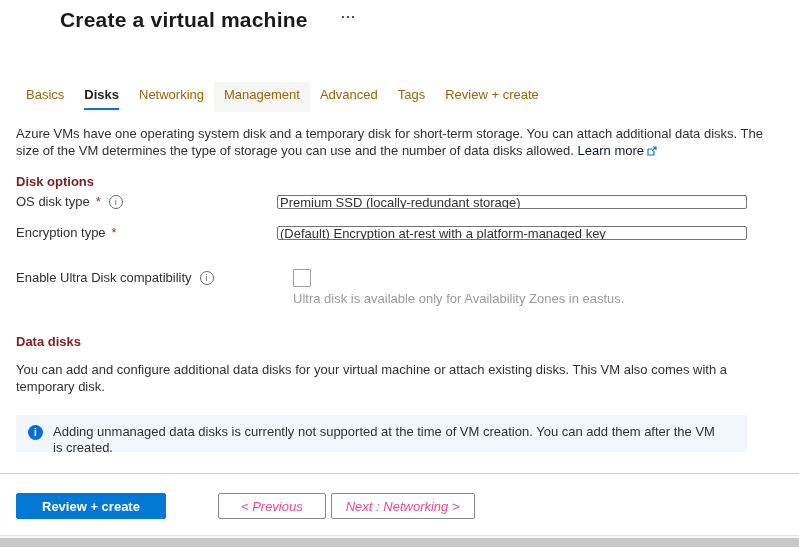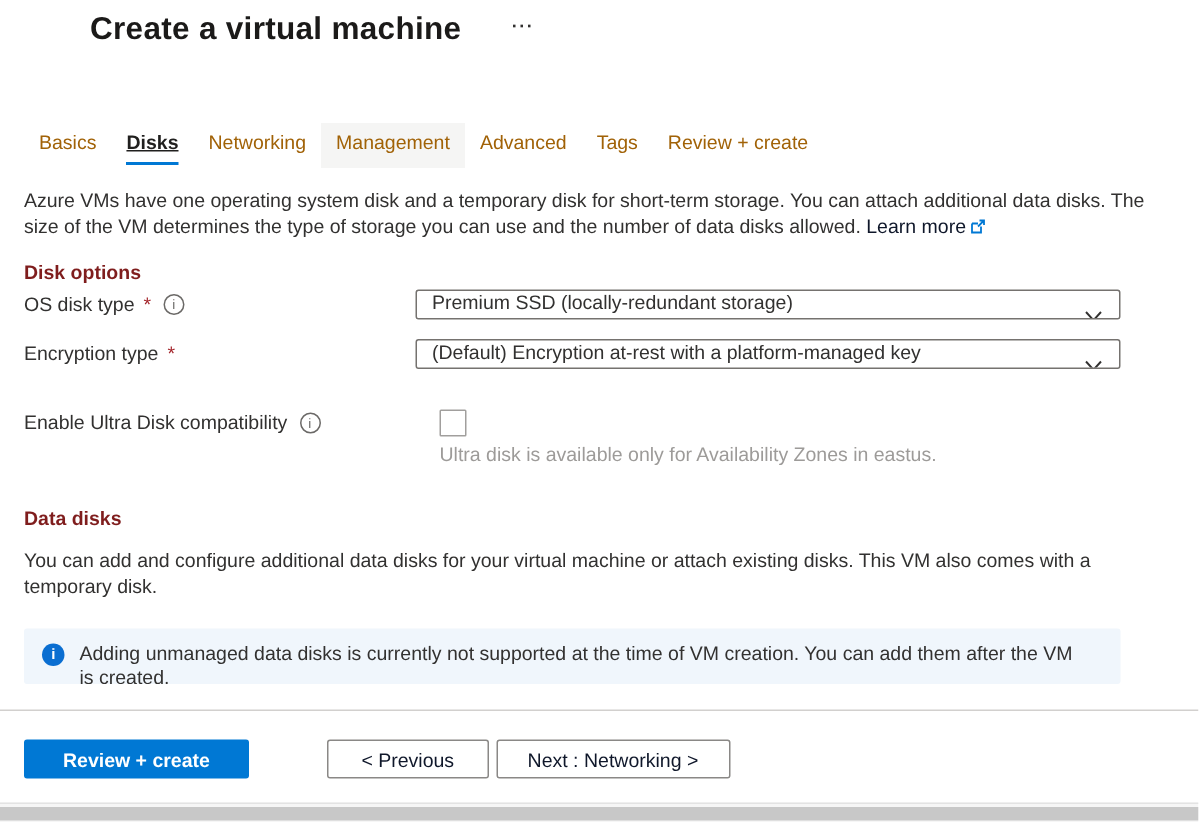--- a/index.html
+++ b/index.html
@@ -12,21 +12,21 @@
 
   
   .header { padding:8px 0 0 16px; white-space:nowrap; }
   .page-title { display:inline-block; font-size:21px; font-weight:700; color:#1b1a19; letter-spacing:.2px;margin-left:44px; }
   .more-btn { display:inline-block; margin-left:30px; vertical-align:top; margin-top:2px;
     color:#323130; font-weight:700; font-size:12px; letter-spacing:1px; cursor:pointer; }
 
   
   .tabs { display:flex; margin:50px 0 0 16px; align-items:flex-end; }
   .tab { position:relative; padding:5px 10px 10px 10px; color:#a16207; cursor:pointer; white-space:nowrap; }
-  .tab.active { font-weight:700; color:#201f1e;text-decoration:underline; }
+  .tab.active { font-weight:700; color:#201f1e; }
   .tab.active::after { content:""; position:absolute; left:10px; right:10px; bottom:2px; height:2px; background:#0078d4; }
   .tab.hovered { background:#f5f5f4; }
 
   
   .intro { margin:13px 16px 0 16px; max-width:760px; line-height:17px; }
   .link { color:#0f172a; text-decoration:none; cursor:pointer; }
   .ext-icon { display:inline-block; vertical-align:-1px; margin-left:3px; }
 
   .section-heading { margin:14px 0 0 16px; font-size:13px; font-weight:700; color:#7f1d1d; }
   .section-heading.data-disks { margin-top:28px; }
@@ -34,22 +34,22 @@
   
   .form-row { margin:13px 0 0 16px; display:grid; grid-template-columns:261px 470px; align-items:center; }
   .form-row.first { margin-top:4px; }
   .form-row.checkbox-row { margin-top:27px; align-items:flex-start;gap:16px; }
   .field-label { display:flex; align-items:center; gap:5px; line-height:18px; }
   .required { color:#a4262c; margin-left:1px; }
   .info-icon { width:14px; height:14px; border:1px solid #6b6967; border-radius:50%;
     font-size:9px; line-height:12px; text-align:center; color:#6b6967; cursor:pointer;
     display:inline-block; margin-left:3px; }
 
-  .select-box { position:relative; height:20px; border:1px solid #75726f; border-radius:2px;
-    background:#fff; display:flex; padding:0 32px 0 10px; cursor:pointer;
+  .select-box { position:relative; height:14px; border:1px solid #75726f; border-radius:2px;
+    background:#fff; display:flex; align-items:center; padding:0 32px 0 2px; cursor:pointer;
     white-space:nowrap; overflow:hidden; }
   .select-box .chevron { position:absolute; right:11px; top:9px; }
 
   .checkbox { width:18px; height:18px; border:1px solid #a19f9d; border-radius:1px; background:#fff; cursor:pointer; }
   .helper-text { margin-top:4px; color:#9d9b99; line-height:15px; }
 
   .body-para { margin:12px 16px 0 16px; max-width:745px; line-height:17px; }
 
   
   .info-banner { margin:20px 0 0 16px; width:731px; height:37px; overflow:hidden;
@@ -60,23 +60,23 @@
   .banner-text { line-height:16px; max-width:670px; }
 
   
   .footer { position:absolute; left:0; top:473px; width:799px; height:62px;
     background:#fff; border-top:1px solid #d2d0ce; }
   .footer-buttons { display:flex; margin:19px 0 0 16px; align-items:center; }
   .btn { height:26px; font-size:13px; border-radius:2px; cursor:pointer;
     display:inline-flex; align-items:center; justify-content:center;
     font-family:"Liberation Sans", sans-serif; }
   .btn-primary { background:#0078d4; color:#fff; border:1px solid #0078d4; font-weight:700; padding:0 25px; }
-  .btn-secondary { background:#fff; color:#0f172a; border:1px solid #8a8886; padding:0 22px; }
+  .btn-secondary { background:#fff; color:#ec4899; border:1px solid #8a8886; padding:0 22px;font-style:italic; }
   .btn-prev { margin-left:52px; }
-  .btn-next { margin-left:5px; padding:0 20px; }
+  .btn-next { margin-left:5px; padding:0 14px; }
 
   
   .hscrollbar { position:absolute; left:0; bottom:0; width:799px; height:13px;
     background:#f6f6f6; border-top:1px solid #e3e3e3; }
   .hscrollbar .thumb { width:100%; height:9px; margin-top:2px; background:#c8c8c8; cursor:pointer; }
 </style>
 </head>
 <body>
 
 <div class="header">

